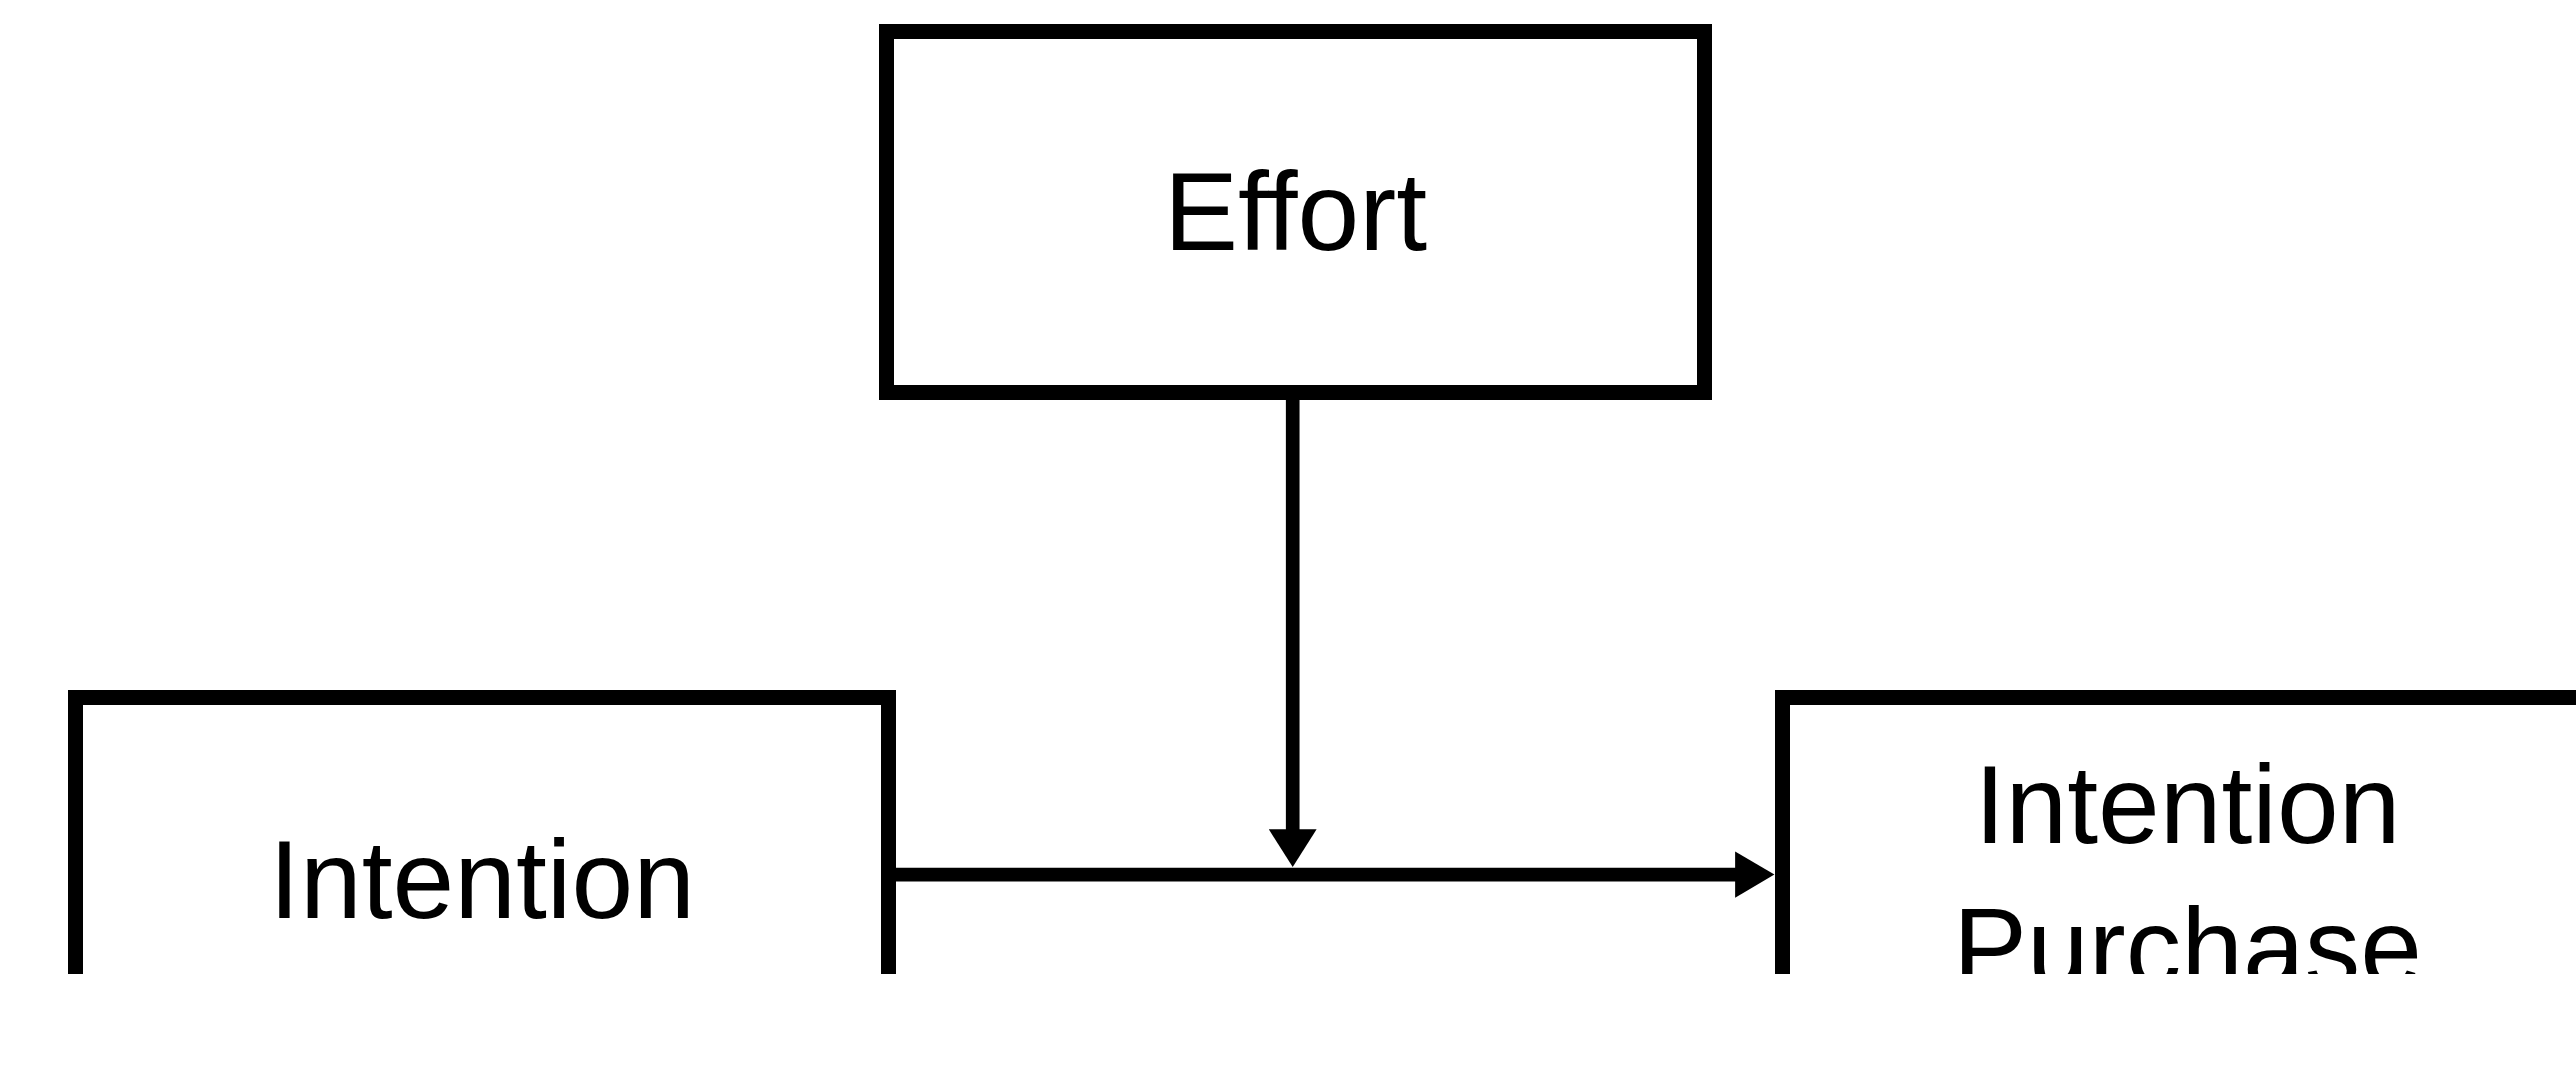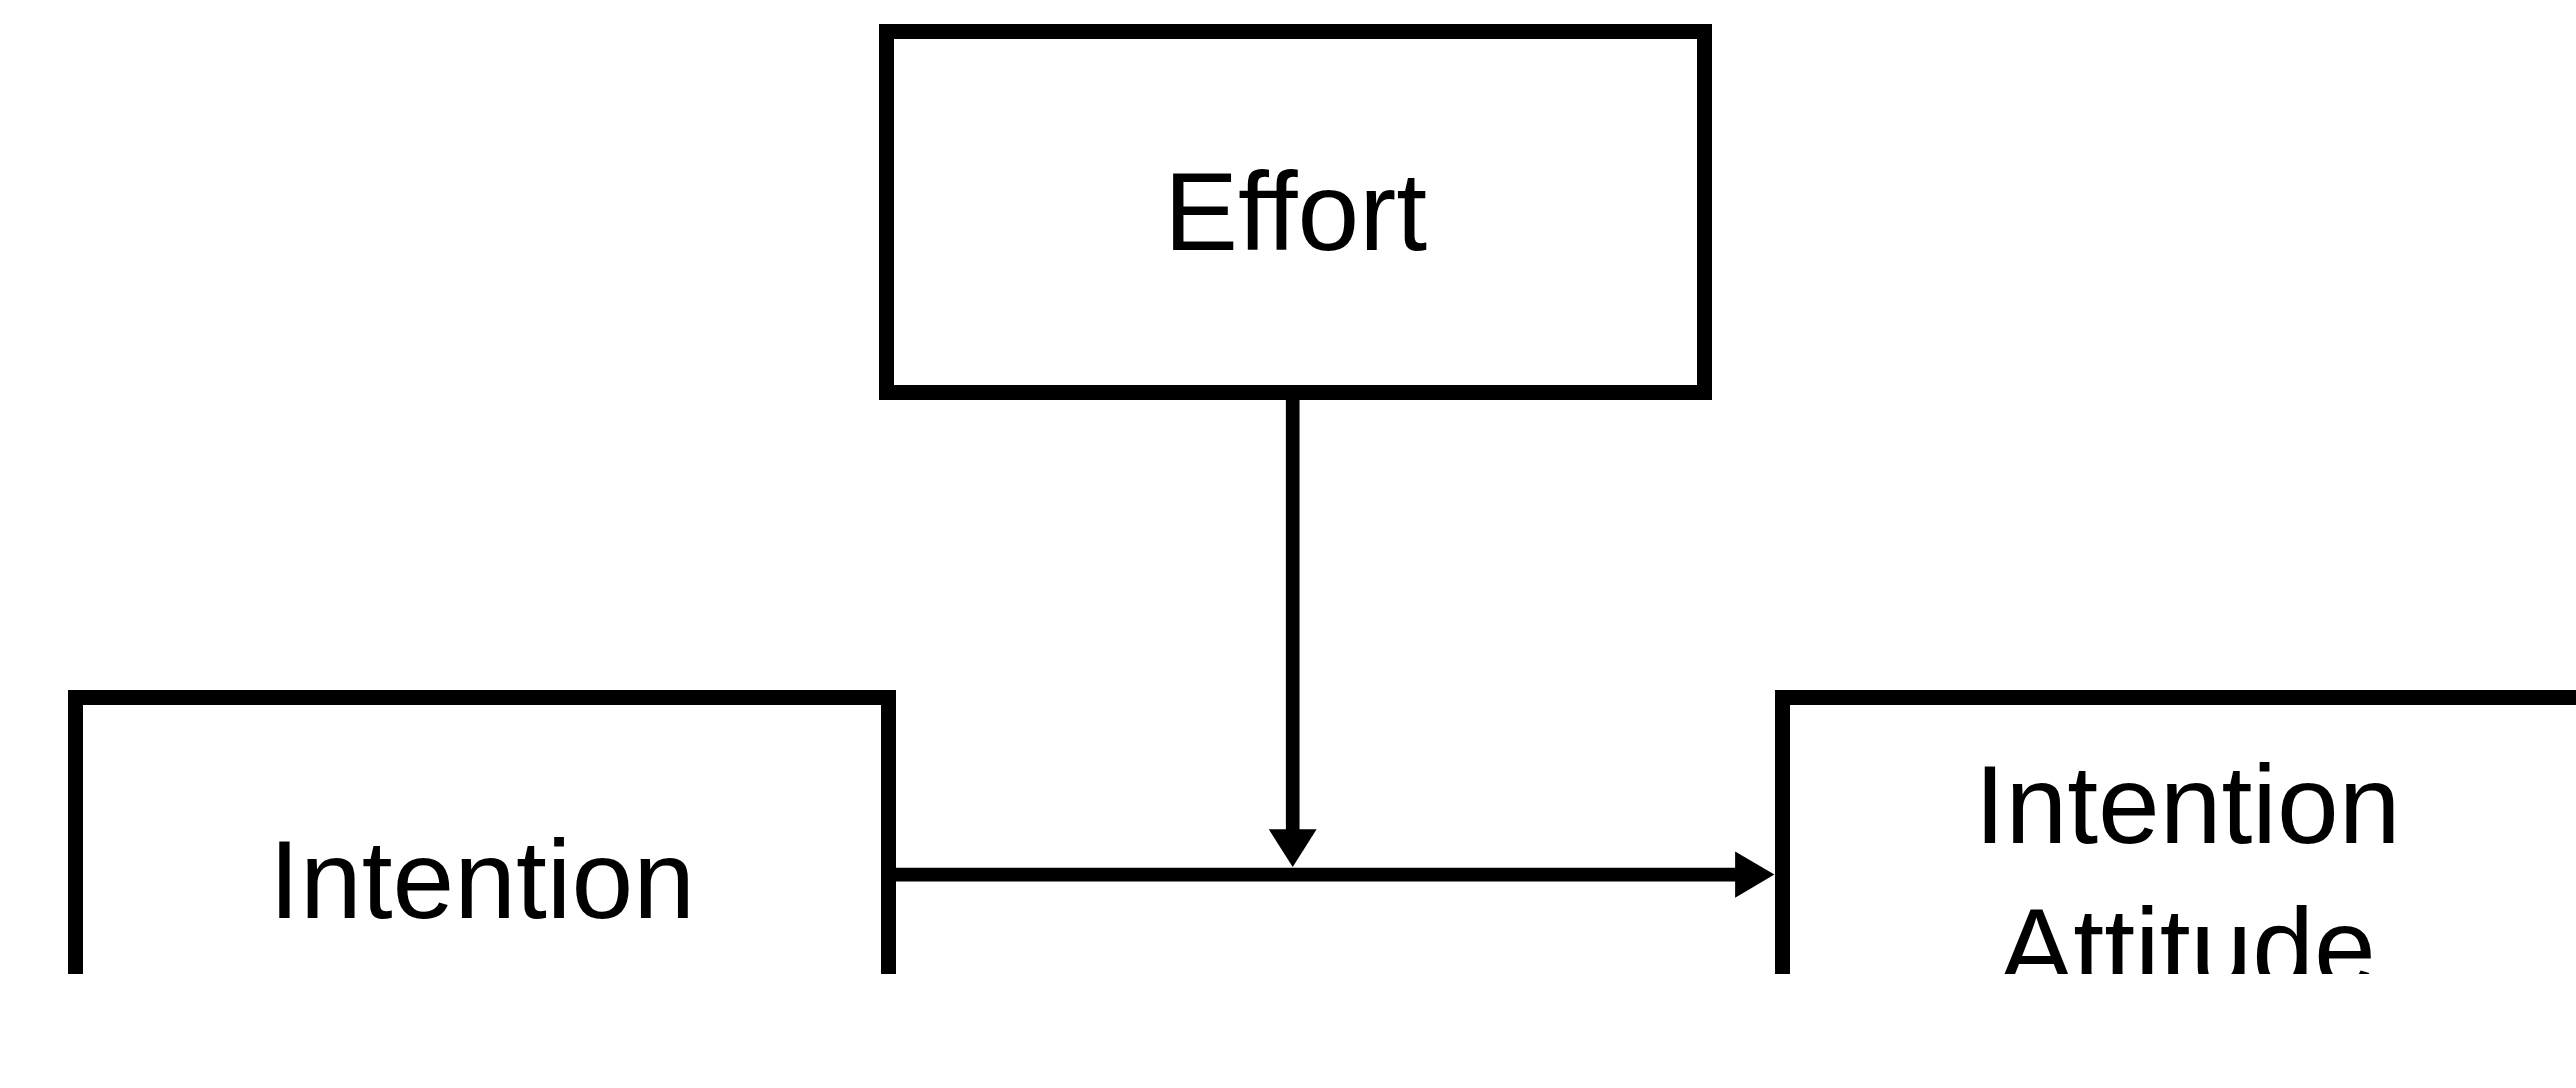--- a/index.html
+++ b/index.html
@@ -71,18 +71,18 @@
     <span>Effort</span>
   </div>
 
   <div class="node node-attitude">
     <span>Intention</span>
   </div>
 
   <div class="node node-purchase-intention">
     <span>
       <span class="label-line">Intention</span>
-      <span class="label-line">Attitude</span>
+      <span class="label-line">Purchase</span>
     </span>
   </div>
 
 </div>
 
 
 </body></html>

